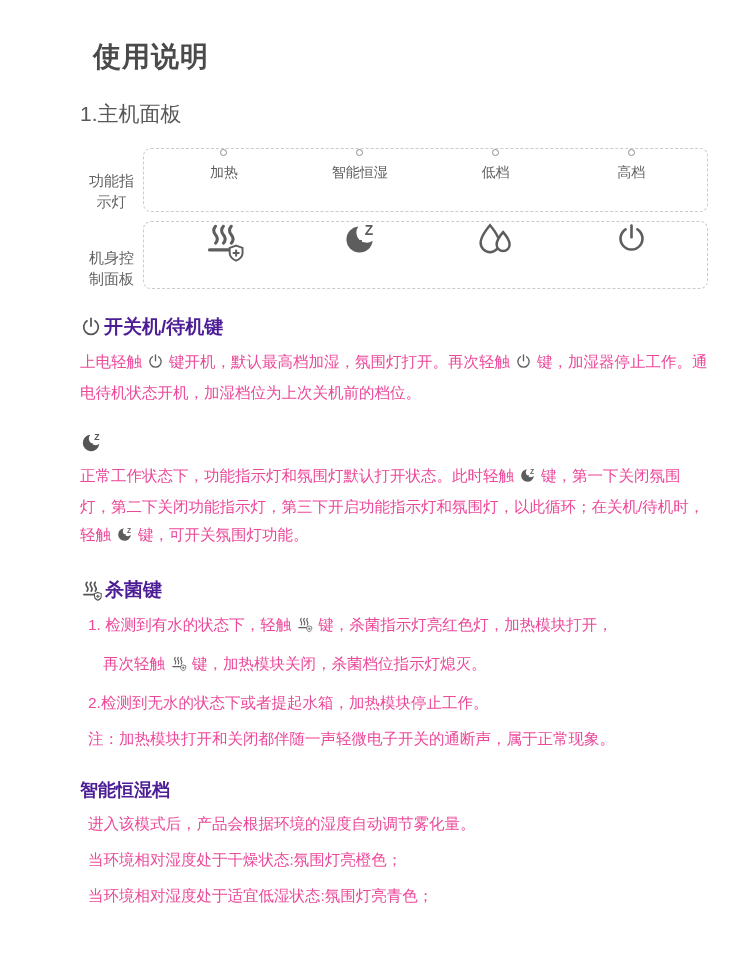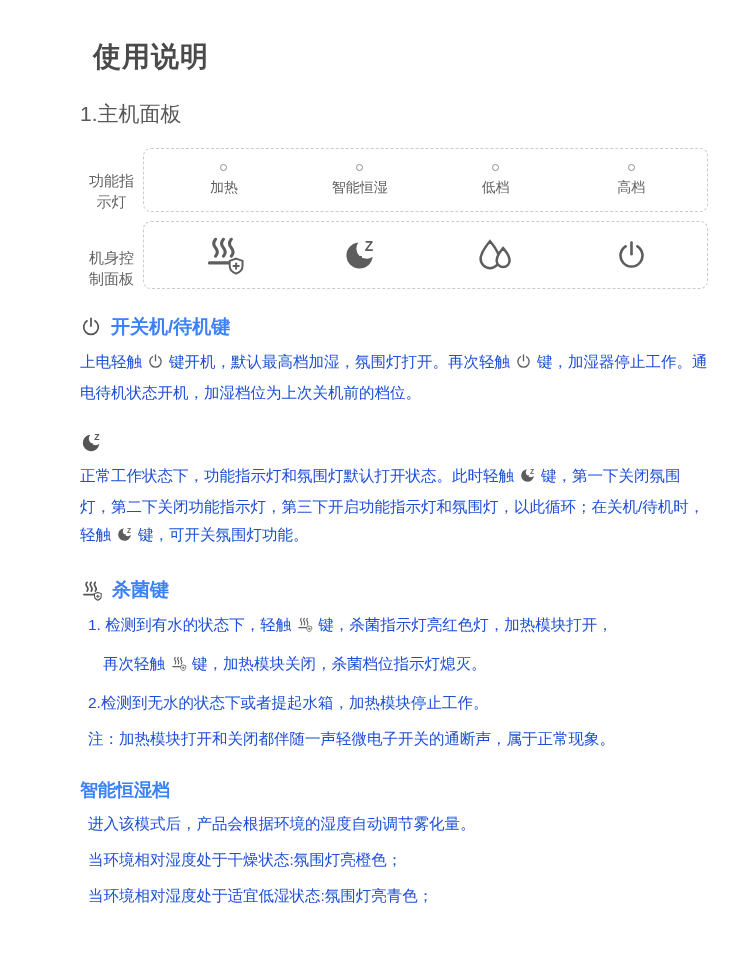--- a/index.html
+++ b/index.html
@@ -37,21 +37,21 @@
     font-size: 15px;
     line-height: 21px;
     color: #636363;
     flex: none;
   }
   .panel-box {
     flex: 1;
     border: 1px dashed #cbcbcb;
     border-radius: 8px;
     display: flex;
-    align-items: center;
+    align-items: flex-start;
     padding: 0 8px 0 12px;
   }
   .panel-box.lights { height: 64px; }
   .panel-box.buttons { height: 68px; }
   .panel-cell {
     flex: 1;
     display: flex;
     flex-direction: column;
     align-items: center;
     justify-content: center;
@@ -68,34 +68,34 @@
   .btn-icon.i-sterilize svg { width: 44px; height: 40px; }
   .btn-icon.i-moon svg { width: 37px; height: 35px; }
   .btn-icon.i-drops svg { width: 40px; height: 34px; }
   .btn-icon.i-power svg { width: 33px; height: 33px; }
 
   
   .sec { margin-top: 25px; }
   .sec-head {
     display: flex;
     align-items: center;
-    gap: 9px;
+    gap: 2px;
     font-size: 19px;
     font-weight: 600;
-    color: #3b82f6;
+    color: #4c1d95;
     margin: 0 0 8px 0;
   }
   .sec-head .h-icon { color: #555555; display: flex; align-items: center; }
   .sec-head .h-icon svg { width: 22px; height: 22px; }
   .sec-head.no-icon { font-size: 18px; }
 
   .sec-body {
     font-size: 15.5px;
     line-height: 28px;
-    color: #1d4ed8;
+    color: #ec4899;
     margin: 0;
   }
   .sec-body p { margin: 8px; }
   .inline-icon { display: inline-block; color: #5d5d5d; margin: 0 5px; vertical-align: -3px; }
   .inline-icon svg { width: 17px; height: 17px; display: inline-block; }
   .inline-icon.w svg { width: 19px; height: 16px; }
   .cont-line { padding-left: 15px; }
   .note-line { margin-top: 7px !important; }
 </style>
 </head>

